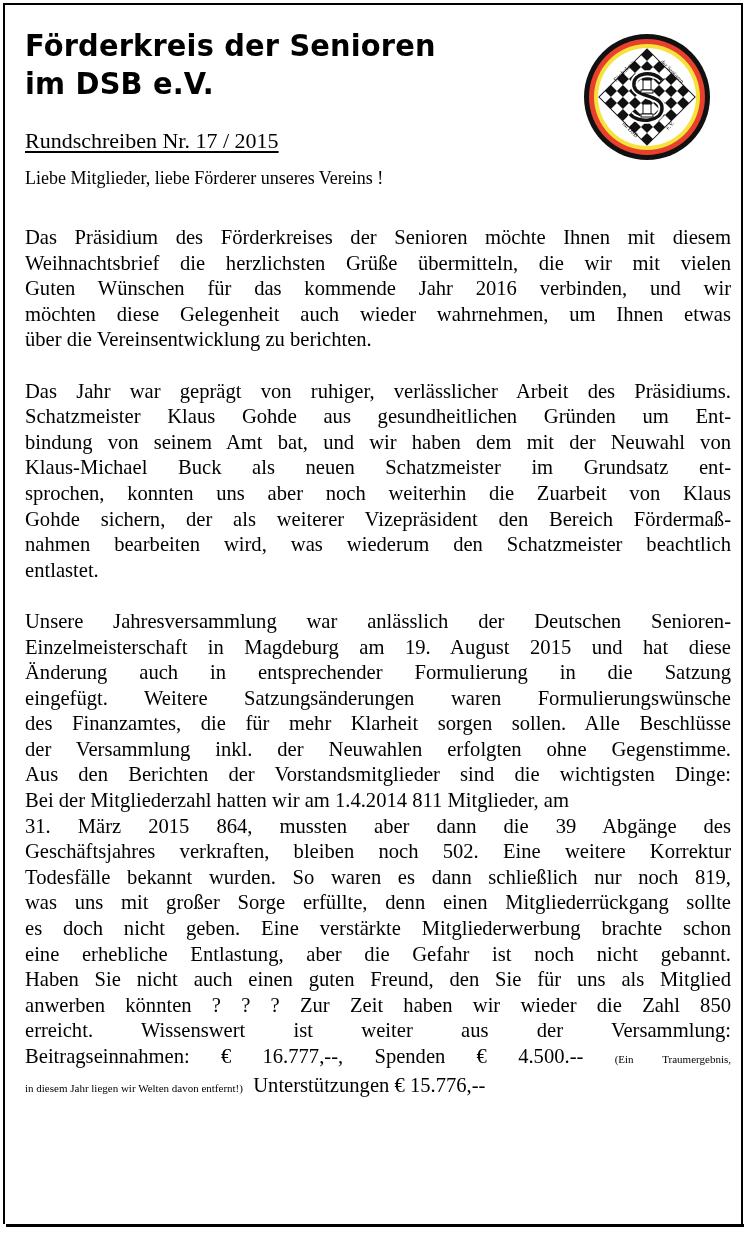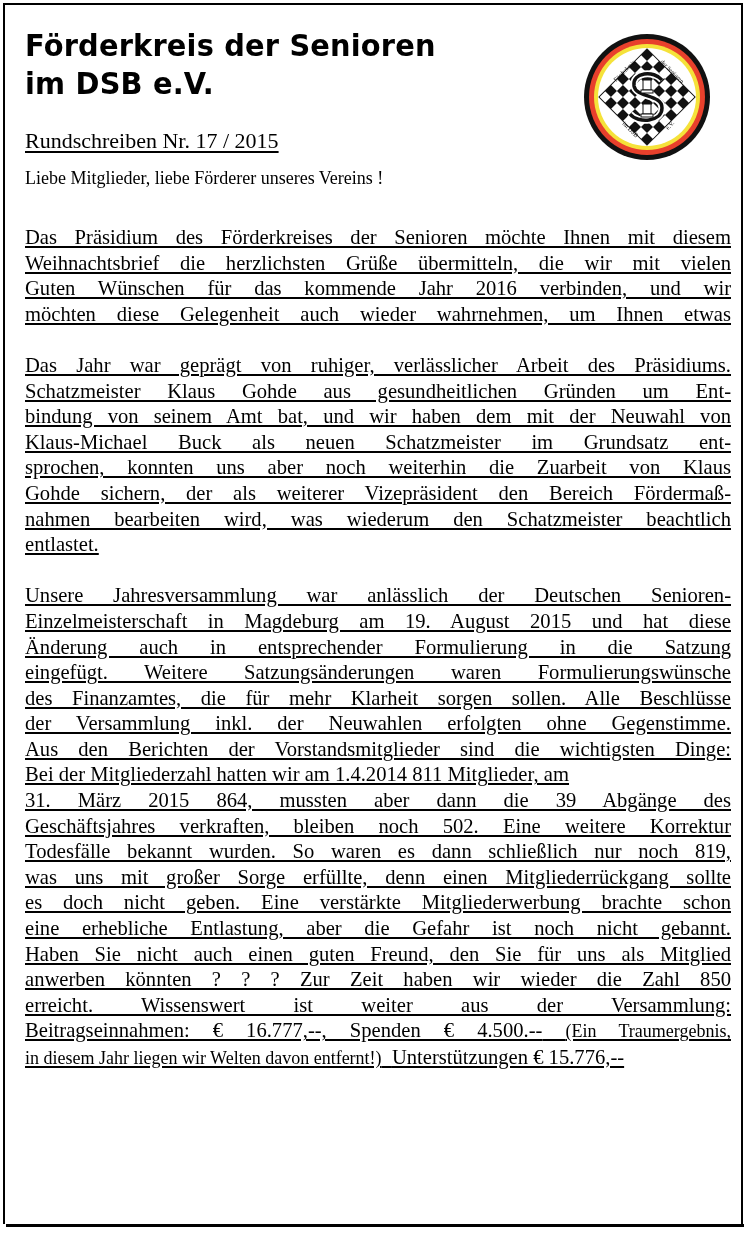--- a/index.html
+++ b/index.html
@@ -26,24 +26,24 @@
       text-decoration: underline; text-underline-offset: 3px;
     }
     .greeting {
       position: absolute; left: 25px; top: 164px;
       font-family: "Liberation Serif", serif; font-size: 18px; line-height: 28px; color: #000;
     }
     .body {
       position: absolute; left: 25px; top: 225px; width: 706px;
       font-family: "Liberation Serif", serif; font-size: 20.6px; line-height: 25.6px; color: #000;
     }
-    .para { margin: 0 0 25.6px 0; text-align: justify; text-decoration: underline; }
+    .para { margin: 0 0 25.6px 0; text-align: justify; }
     .line { display: block; text-align: justify; text-align-last: justify; white-space: nowrap; }
     .line.last { text-align-last: left; }
-    .small { font-size: 18px; }
+    .small { font-size: 11px; }
   </style>
 </head>
 <body>
 
 <div class="frame"></div>
 <div class="bottom-rule"></div>
 
 <div class="title">
   <span>Förderkreis der Senioren</span>
   <span>im DSB e.V.</span>
@@ -109,20 +109,21 @@
 
 <div class="circular">Rundschreiben  Nr. 17 / 2015</div>
 <div class="greeting">Liebe Mitglieder, liebe Förderer unseres Vereins !</div>
 
 <div class="body">
   <div class="para">
     <span class="line">Das Präsidium des Förderkreises der Senioren möchte Ihnen mit diesem</span>
     <span class="line">Weihnachtsbrief die herzlichsten Grüße übermitteln, die wir mit vielen</span>
     <span class="line">Guten Wünschen für das kommende Jahr 2016 verbinden, und wir</span>
     <span class="line">möchten diese Gelegenheit auch wieder wahrnehmen, um Ihnen etwas</span>
+    <span class="line last">über die Vereinsentwicklung zu berichten.</span>
   </div>
   <div class="para">
     <span class="line">Das Jahr war geprägt von ruhiger, verlässlicher Arbeit des Präsidiums.</span>
     <span class="line">Schatzmeister Klaus Gohde aus gesundheitlichen Gründen um Ent-</span>
     <span class="line">bindung von seinem Amt bat, und wir haben dem mit der Neuwahl von</span>
     <span class="line">Klaus-Michael Buck als neuen Schatzmeister  im Grundsatz ent-</span>
     <span class="line">sprochen, konnten  uns aber noch weiterhin die Zuarbeit von Klaus</span>
     <span class="line">Gohde sichern, der als  weiterer Vizepräsident den Bereich Fördermaß-</span>
     <span class="line">nahmen bearbeiten wird, was wiederum den Schatzmeister beachtlich</span>
     <span class="line last">entlastet.</span>

